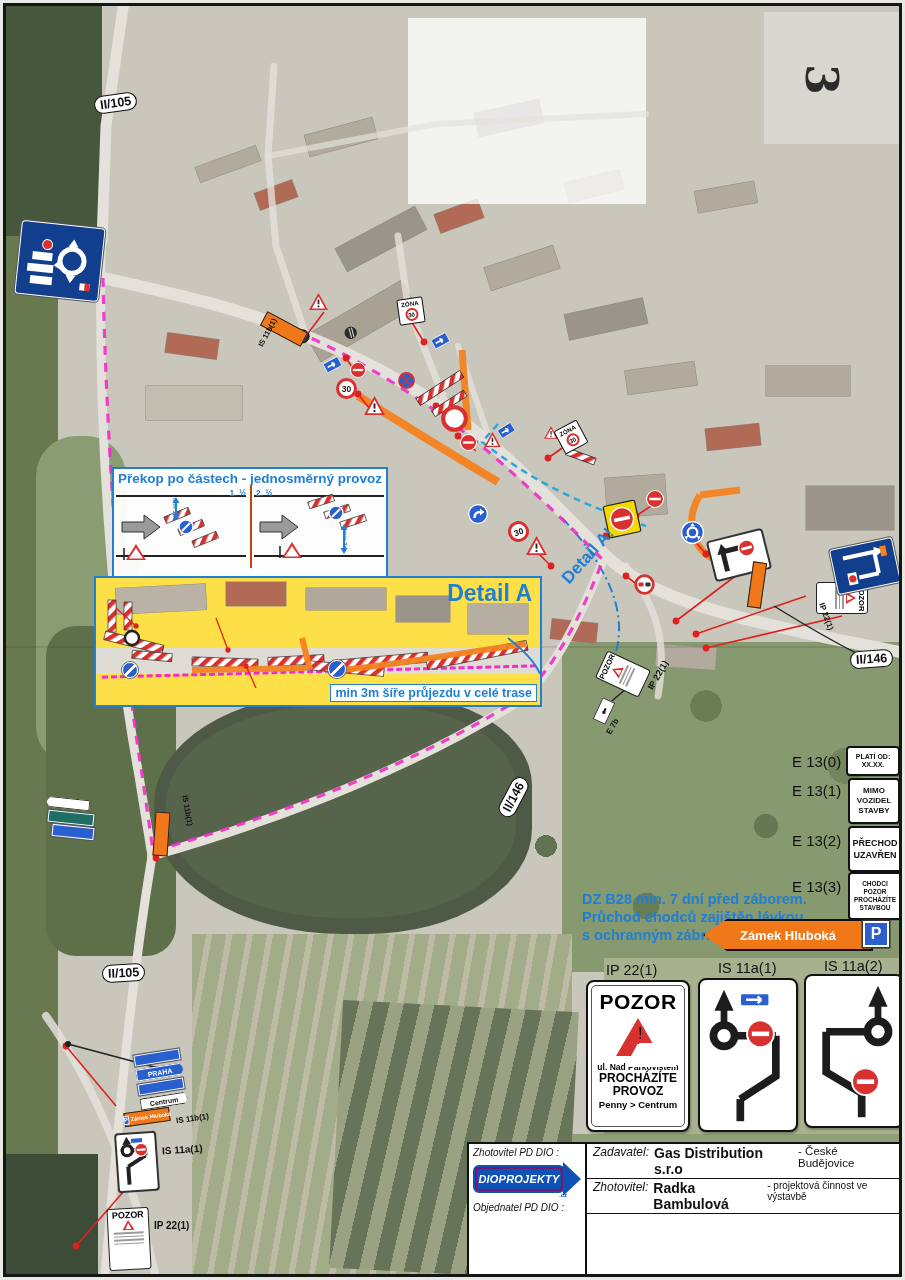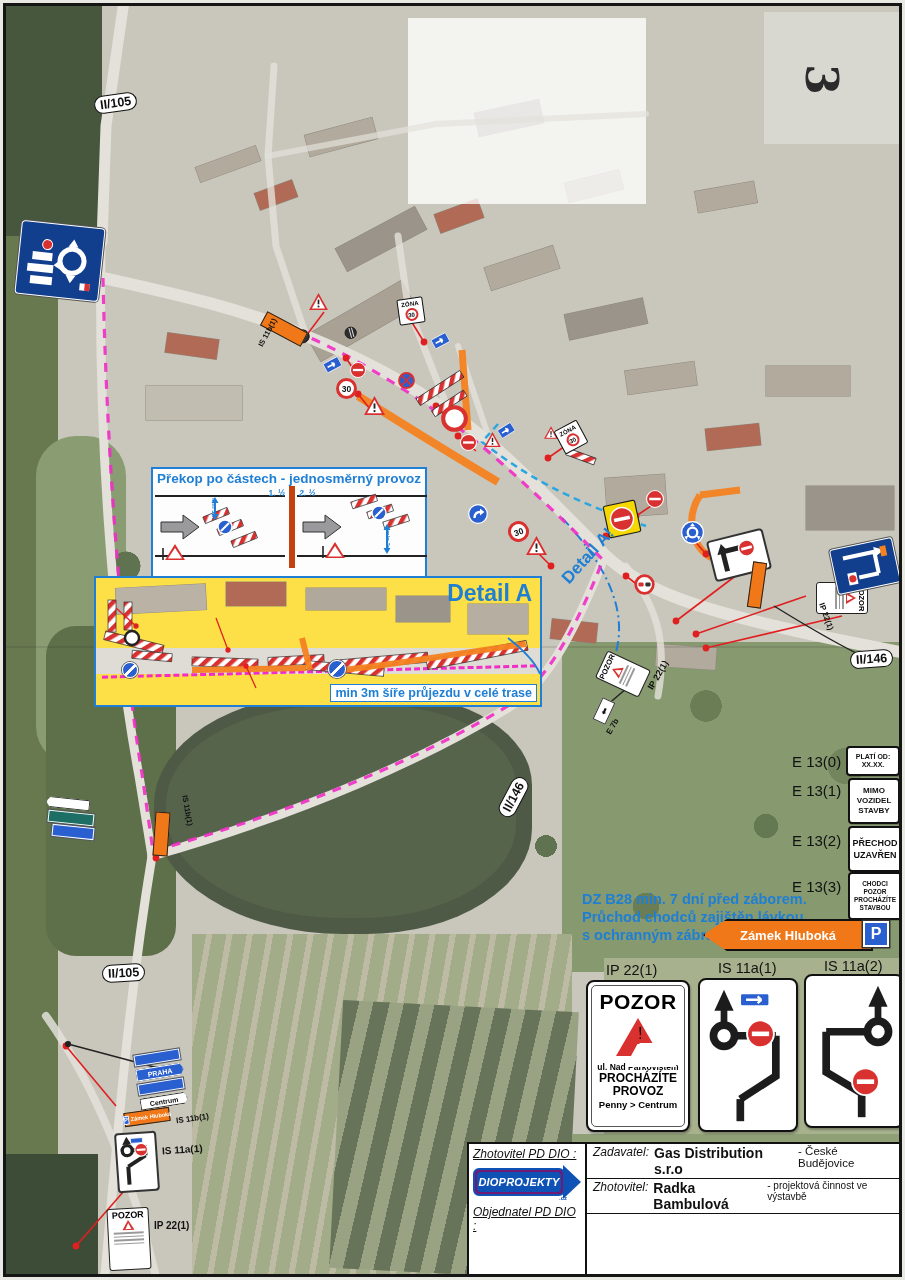--- a/index.html
+++ b/index.html
@@ -27,25 +27,25 @@
   .tri-red { width:0; height:0; border-left:6px solid transparent; border-right:6px solid transparent; border-bottom:10px solid #d93030; position:relative; margin:1px 0; }
   .tri-red:after { content:""; position:absolute; left:-3.5px; top:3px; border-left:3.5px solid transparent; border-right:3.5px solid transparent; border-bottom:6px solid #fff; }
   .tline { width:80%; height:1.5px; background:#9a9a9a; margin:1px 0; }
   .tag { position:absolute; font-size:9px; font-weight:bold; color:#111; white-space:nowrap; }
   .bcirc { position:absolute; border-radius:50%; background:linear-gradient(135deg,#2a5fd0 46%,#fff 46%,#fff 58%,#2a5fd0 58%); border:1.5px solid #fff; box-shadow:0 0 0 1px #666; }
   .orangesign { position:absolute; background:#f07818; border:1.5px solid #222; color:#fff; font-weight:bold; display:flex; align-items:center; justify-content:center; white-space:nowrap; }
   .bluebar { position:absolute; background:#2a5fd0; border:1px solid #fff; box-shadow:0 0 0 1px #555; color:#fff; font-weight:bold; display:flex; align-items:center; justify-content:center; }
   .whitebar { position:absolute; background:#fff; border:1px solid #333; color:#111; font-weight:bold; display:flex; align-items:center; justify-content:center; }
 
   
-  #prekop { left:106px; top:461px; width:276px; height:138px; background:rgba(255,255,255,.96); border:2.5px solid #1f7fd4;margin-left:39px; }
+  #prekop { left:106px; top:461px; width:276px; height:138px; background:rgba(255,255,255,.96); border:2.5px solid #1f7fd4; }
   #prekop .ptitle { text-align:center; color:#1f7fd4; font-weight:bold; font-size:13.5px; padding-top:2px; }
   #prekop .halves { display:flex; height:82px; }
   #prekop .half { position:relative; width:50%; height:100%; }
-  #prekop .half + .half { border-left:6px solid #c2410c;font-style:italic; }
+  #prekop .half + .half { border-left:2px solid #c2410c; }
   .stepno { position:absolute; color:#1f7fd4; font-size:8.5px; font-weight:bold; }
 
   
   #detailA { left:88px; top:570px; width:448px; height:131px; background:#fde047; border:2.5px solid #1f7fd4; overflow:hidden; }
   #detailA .dtitle { position:absolute; right:8px; top:2px; color:#1f7fd4; font-weight:bold; font-size:23px; }
   #detailA .dnote { position:absolute; right:3px; bottom:3px; background:#fff; border:1.5px solid #1f7fd4; color:#1f7fd4; font-weight:bold; font-size:12.5px; padding:0 4px; line-height:16px; }
   #detailA .droad { position:absolute; left:0; top:70px; width:100%; height:26px; background:#dedcd5; }
   .mdash { position:absolute; border-top:3px dashed #f22cc6; height:0; }
 
   
@@ -69,21 +69,21 @@
   .warn-tri { width:0; height:0; border-left:22px solid transparent; border-right:22px solid transparent; border-bottom:38px solid #d93030; position:relative; margin:4px 0 6px; }
   .warn-tri:after { content:"!"; position:absolute; left:-13px; top:7px; width:26px; border-left:13px solid transparent; border-right:13px solid transparent; border-bottom:24px solid #fff; }
   .warn-tri .ex { position:absolute; left:-2.5px; top:13px; width:5px; height:14px; color:#d93030; z-index:2; font-weight:bold; font-size:17px; line-height:15px; text-align:center; }
   #ip22 .sl1 { font-weight:bold; font-size:8.5px; }
   #ip22 .sl2 { font-weight:bold; font-size:12px; line-height:13px; }
   #ip22 .sl3 { font-weight:bold; font-size:9.5px; margin-top:1px; }
 
   
   #tblock { left:461px; top:1136px; width:437px; height:134px; background:#fff; border:2px solid #111; display:flex; color:#111; }
   #tb-left { width:118px; border-right:2px solid #111; padding:3px 4px; position:relative; }
-  .itlab { font-style:italic; font-size:12px;text-decoration:underline; }
+  .itlab { font-style:italic; font-size:10px; }
   #dioproj { margin-top:4px; position:relative; width:108px; height:34px; }
   #dioproj .body { position:absolute; left:0; top:3px; width:92px; height:28px; background:#701a75; border:2px solid #0f52b5; border-radius:6px; display:flex; align-items:center; justify-content:center; }
   #dioproj .body .in { width:84px; height:20px; background:#0f52b5; border-radius:4px; color:#fff; font-weight:bold; font-style:italic; font-size:11px; text-align:center; line-height:20px; letter-spacing:.2px; }
   #dioproj .tip { position:absolute; right:0; top:0; width:0; height:0; border-top:17px solid transparent; border-bottom:17px solid transparent; border-left:18px solid #0f52b5; }
   #gasname { margin-top:6px; line-height:1; }
   #gasname .g1 { font-weight:bold; font-size:33px; letter-spacing:1px; }
   #gasname .g2 { font-weight:bold; font-size:19px; margin-top:2px; }
   #tb-right { flex:1; display:flex; flex-direction:column; }
   #tb-right .row { border-bottom:1.5px solid #111; }
   #tb-head { padding:1px 6px 2px; }

